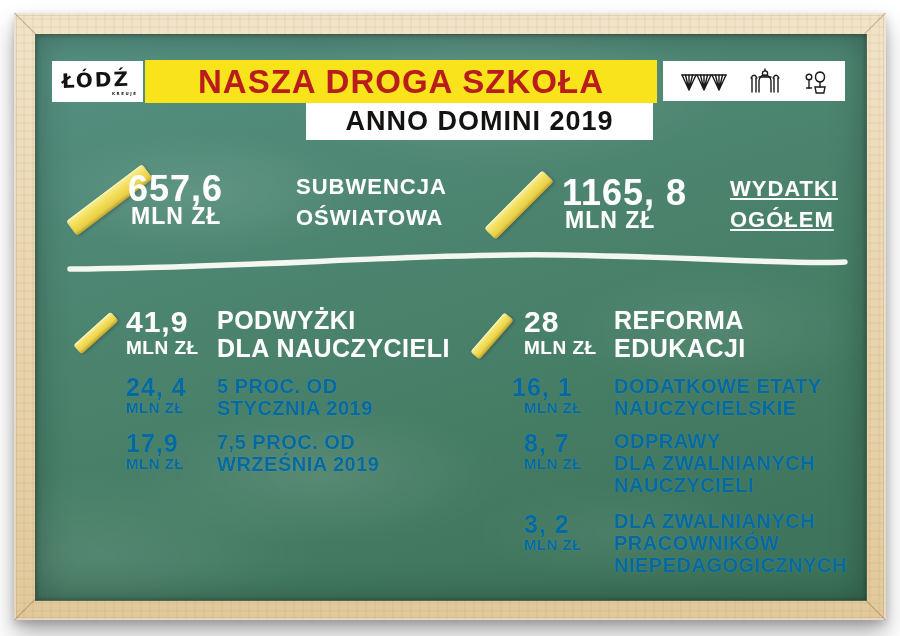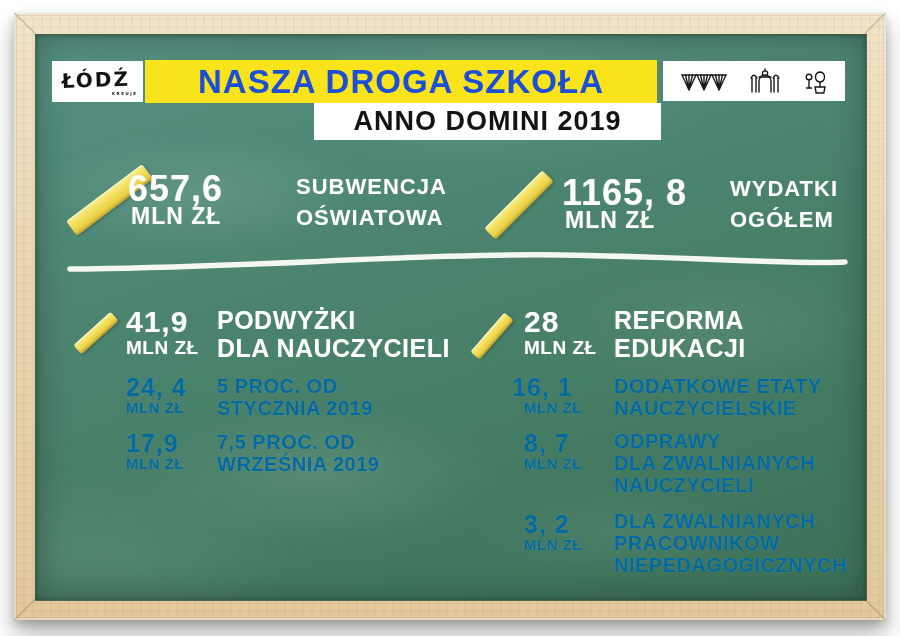--- a/index.html
+++ b/index.html
@@ -31,22 +31,22 @@
            radial-gradient(300px 120px at 8% 92%, rgba(255,255,255,0.08), rgba(255,255,255,0) 70%),
            radial-gradient(200px 70px at 70% 88%, rgba(255,255,255,0.06), rgba(255,255,255,0) 70%),
            linear-gradient(163deg,#559082 0%,#4d8672 32%,#467d65 62%,#3c7158 100%);
          box-shadow: inset 0 0 34px rgba(0,0,0,0.28), inset 0 0 5px rgba(0,0,0,0.30);}
 
   
   .logo-box{position:absolute;left:52px;top:61px;width:91px;height:41px;background:#ffffff;
             display:flex;align-items:center;justify-content:center;}
   .title-band{position:absolute;left:145px;top:60px;width:512px;height:43px;
               display:flex;align-items:center;justify-content:center;
-              color:#1d4ed8;font-size:33px;letter-spacing:1px;}
-  .anno-box{position:absolute;left:314px;top:103px;width:347px;height:37px;background:#ffffff;
+              color:#b91c1c;font-size:33px;letter-spacing:1px;}
+  .anno-box{position:absolute;left:306px;top:103px;width:347px;height:37px;background:#ffffff;
             display:flex;align-items:center;justify-content:center;
             color:#141312;font-size:27px;letter-spacing:1px;}
   .icons-box{position:absolute;left:663px;top:61px;width:182px;height:40px;background:#ffffff;
              display:flex;align-items:center;justify-content:space-evenly;}
 
   
   .chalk{position:absolute;border-radius:3px;
          background:linear-gradient(to bottom,#f8ee8e 0%,#f2dd58 45%,#e2c63c 100%);
          box-shadow: inset 0 -2px 2px rgba(140,110,30,0.35), inset 0 1px 1px rgba(255,255,255,0.65),
                      1px 2px 3px rgba(0,0,0,0.20);}
@@ -127,21 +127,21 @@
   <div class="chalk" style="left:71px;top:327px;width:50px;height:12px;transform:rotate(-42deg);"></div>
   <div class="chalk" style="left:466px;top:330px;width:52px;height:12px;transform:rotate(-49deg);"></div>
 
   <div class="txt w v-big" style="left:128px;top:172px;">657,6</div>
   <div class="txt w u-big" style="left:131px;top:204px;">MLN ZŁ</div>
   <div class="txt w l-big" style="left:268px;top:171px;">SUBWENCJA
 OŚWIATOWA</div>
 
   <div class="txt w v-big" style="left:562px;top:176px;">1165, 8</div>
   <div class="txt w u-big" style="left:565px;top:208px;">MLN ZŁ</div>
-  <div class="txt w l-big" style="left:702px;top:173px;">WYDATKI
+  <div class="txt w l-big" style="left:702px;top:173px;text-decoration:underline;">WYDATKI
 OGÓŁEM</div>
 
   <svg class="divider-svg" width="900" height="50">
     <path d="M70,29 C240,28 430,13 560,15 C700,17 800,25 845,22" stroke="#fbfbf6" stroke-width="5.5" fill="none" stroke-linecap="round" opacity="0.96"></path>
   </svg>
 
   <div class="txt w v-mid" style="left:126px;top:307px;">41,9</div>
   <div class="txt w u-mid" style="left:126px;top:338px;">MLN ZŁ</div>
   <div class="txt w l-mid" style="left:217px;top:306px;">PODWYŻKI
 DLA NAUCZYCIELI</div>

